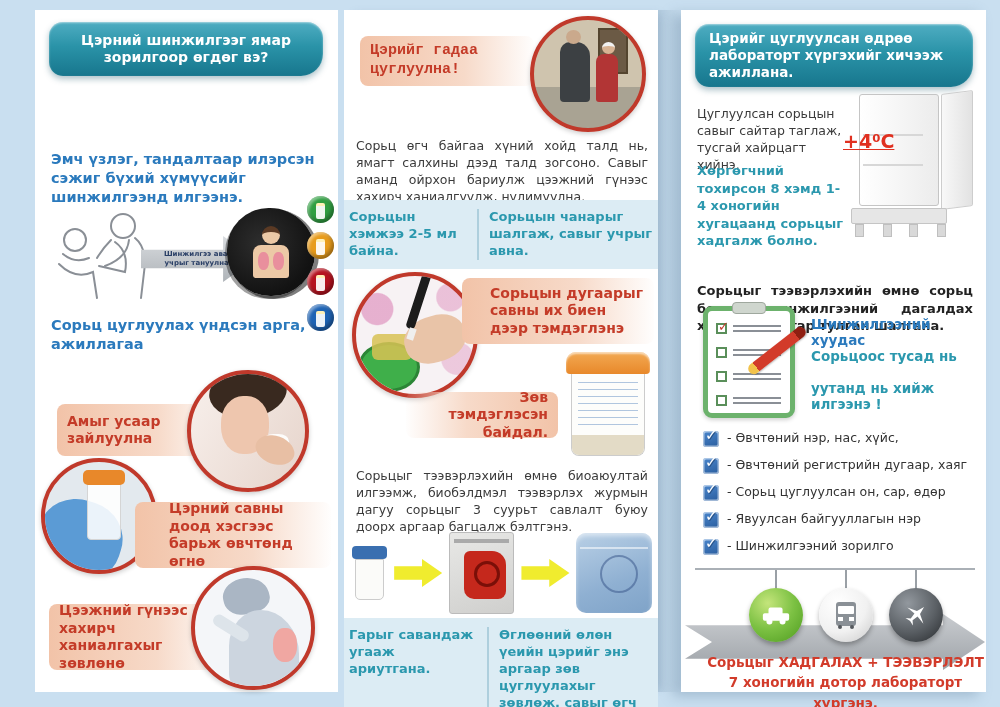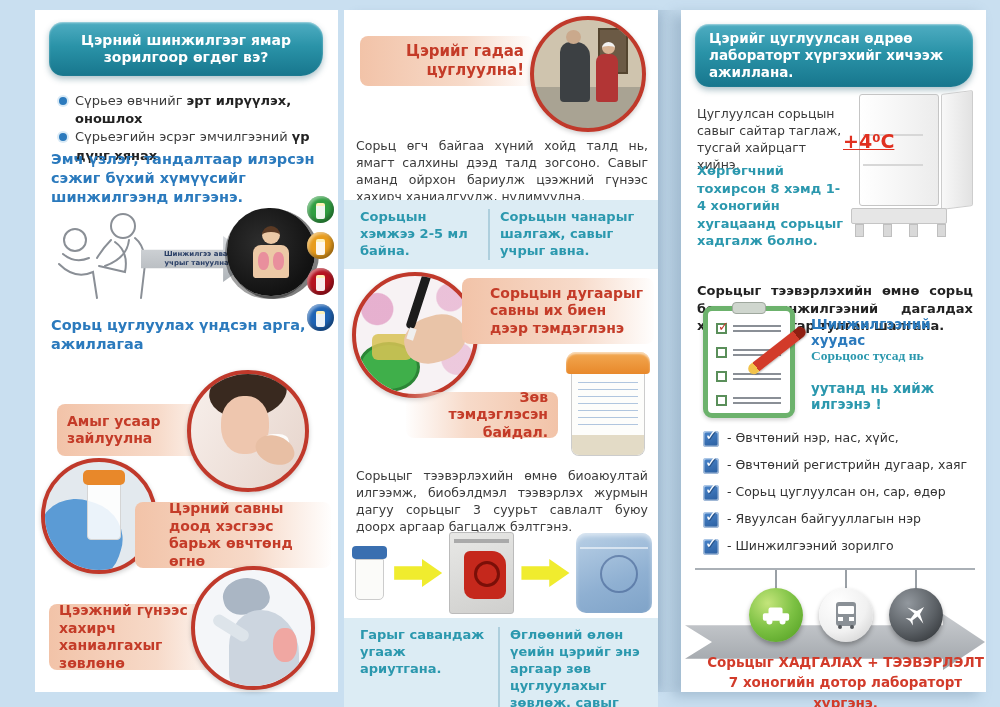--- a/index.html
+++ b/index.html
@@ -41,21 +41,21 @@
   .photo-circle {
     position:absolute; border-radius:50%;
     border:4px solid #c0392b; overflow:hidden;
     box-shadow:0 2px 5px rgba(0,0,0,.2);
   }
   .blue-h { color:#2b7abd; font-weight:bold; font-size:14.5px; line-height:1.3; position:absolute; }
   .body-t { font-size:12.5px; line-height:1.35; text-align:justify; position:absolute; color:#3b3b3b; }
   .info-box {
     position:absolute; left:0; width:100%;
     background:#dcecf4; display:flex; align-items:flex-start;
-    padding:9px 16px; gap:10px;
+    padding:9px 5px; gap:10px;
   }
   .info-cell { color:#2b98ae; font-weight:bold; font-size:13px; line-height:1.3; }
   .info-div { width:2px; background:#aecfdd; align-self:stretch; flex:0 0 2px; }
 
   
   .bullets { position:absolute; left:22px; top:82px; width:268px; list-style:none; }
   .bullets li { font-size:13px; line-height:1.4; padding-left:18px; position:relative; color:#3b3b3b; }
   .bullets li::before { content:""; position:absolute; left:2px; top:5px; width:8px; height:8px;
     border-radius:50%; background:#2b7abd; box-shadow:0 0 0 2px #d9eaf6; }
   .bold-part { font-weight:bold; color:#222; }
@@ -192,24 +192,20 @@
 </head>
 <body>
 
 <div class="sheet">
 
   <div class="panel panel-left">
     <div class="pill" style="left:14px; top:12px; width:274px; min-height:54px; font-size:14px;">
       <span>Цэрний шинжилгээг ямар зорилгоор өгдөг вэ?</span>
     </div>
 
-    <ul class="bullets">
-      <li><span>Сүрьеэ өвчнийг </span><span class="bold-part">эрт илрүүлэх, оношлох</span></li>
-      <li><span>Сүрьеэгийн эсрэг эмчилгээний </span><span class="bold-part">үр дүнг хянах</span></li>
-    </ul>
 
     <div class="blue-h" style="left:16px; top:140px; width:274px;">Эмч үзлэг, тандалтаар илэрсэн сэжиг бүхий хүмүүсийг шинжилгээнд илгээнэ.</div>
 
     <div class="illo">
       <svg class="sketch" width="130" height="100" viewBox="0 0 130 100">
         <g fill="none" stroke="#8a8f96" stroke-width="2" stroke-linecap="round">
           <circle cx="30" cy="34" r="11"></circle>
           <path d="M18 48 q12 10 26 4 M14 58 q16 16 34 8 L52 92"></path>
           <circle cx="78" cy="20" r="12"></circle>
           <path d="M66 34 q-8 8 -14 18 M90 32 q10 8 10 26 L96 92 M70 36 q14 10 10 30 l-26 -6"></path>
@@ -261,21 +257,21 @@
     </div>
     <div class="photo-circle c-cough" style="left:156px; top:556px; width:124px; height:124px;">
       <div class="head"></div>
       <div class="bodyc"></div>
       <div class="lung"></div>
       <div class="arm"></div>
     </div>
   </div>
 
   <div class="panel panel-mid">
-    <div class="band" style="left:16px; top:26px; width:174px; height:50px; font-size:15px; justify-content:center; text-align:right;">
+    <div class="band" style="left:16px; top:26px; width:174px; height:50px; font-size:15px; justify-content:center; text-align:left;font-family:Liberation Mono, monospace;">
       <span>Цэрийг гадаа цуглуулна!</span>
     </div>
     <div class="photo-circle c-outdoor" style="left:186px; top:6px; width:116px; height:116px;">
       <div class="door"></div>
       <div class="man"></div>
       <div class="manhead"></div>
       <div class="nurse"></div>
       <div class="nursehead"></div>
     </div>
 
@@ -378,21 +374,21 @@
           <div class="ln" style="top:7px;"></div>
         </div>
       <div class="row" style="top:84px;">
           <div class="box"></div>
           <div class="ln" style="top:2px;"></div>
           <div class="ln" style="top:7px;"></div>
         </div>
       <div class="pen"></div>
     </div>
     <div class="sheetline" style="left:130px; top:306px; color:#2b7abd;">Шинжилгээний хуудас</div>
-    <div class="sheetline" style="left:130px; top:338px; color:#2b98ae;font-family:Liberation Serif, serif;">Сорьцоос тусад нь</div>
+    <div class="sheetline" style="left:130px; top:338px; color:#2b98ae;">Сорьцоос тусад нь</div>
     <div class="sheetline" style="left:130px; top:370px; color:#2b98ae;">уутанд нь хийж илгээнэ !</div>
 
     <div class="chk-row" style="top:420px;">
       <span class="chk">
           <span class="chk-mark">✓</span>
         </span>
       <span class="chk-text">- Өвчтөний нэр, нас, хүйс,</span>
     </div>
     <div class="chk-row" style="top:447px;">
       <span class="chk">

